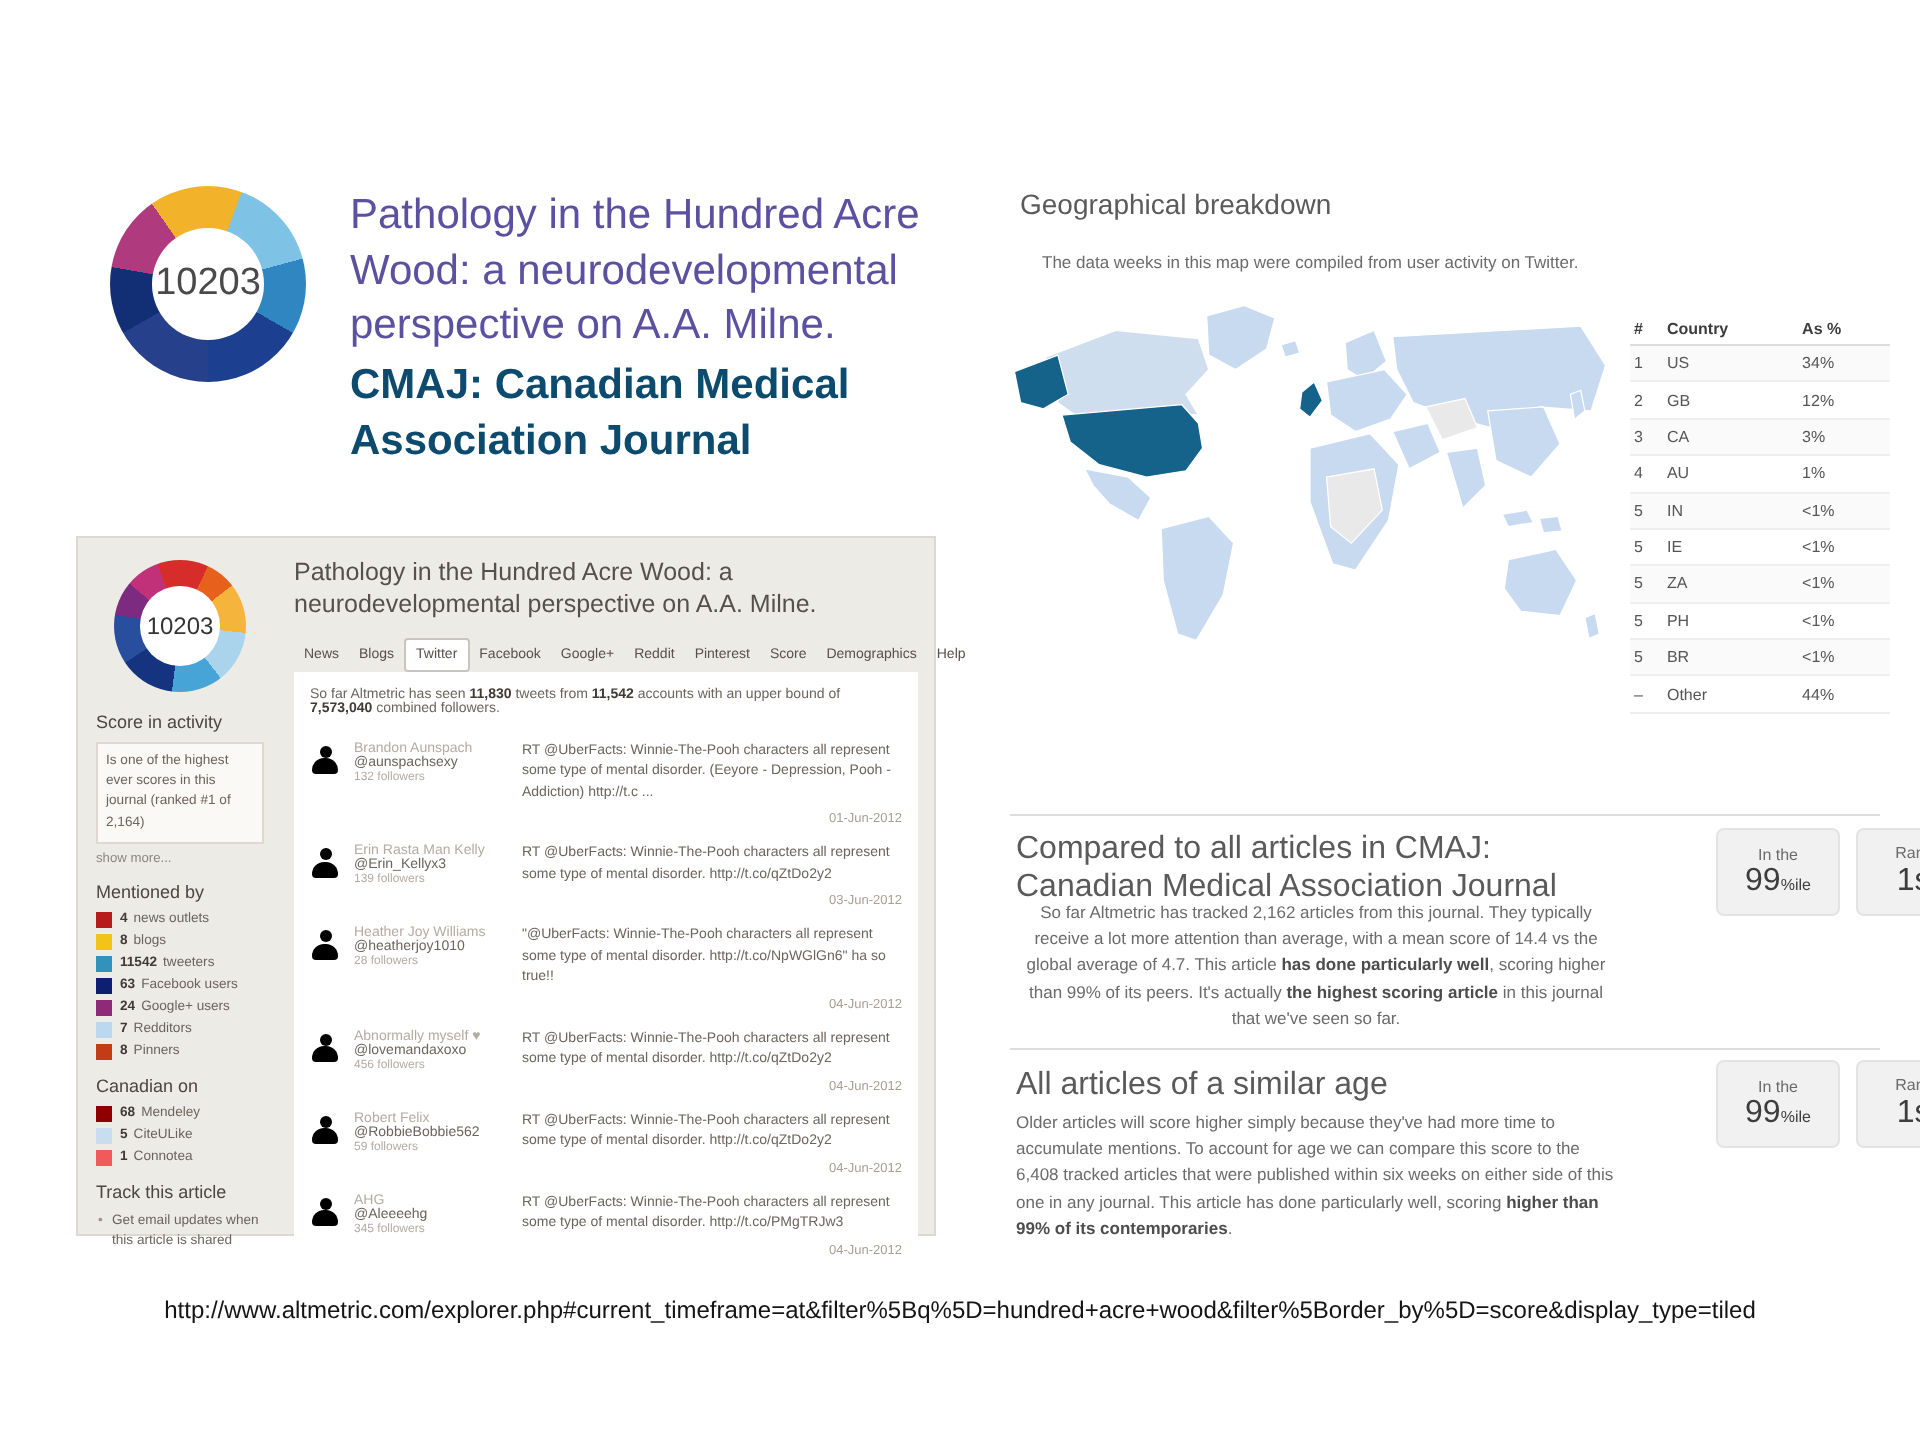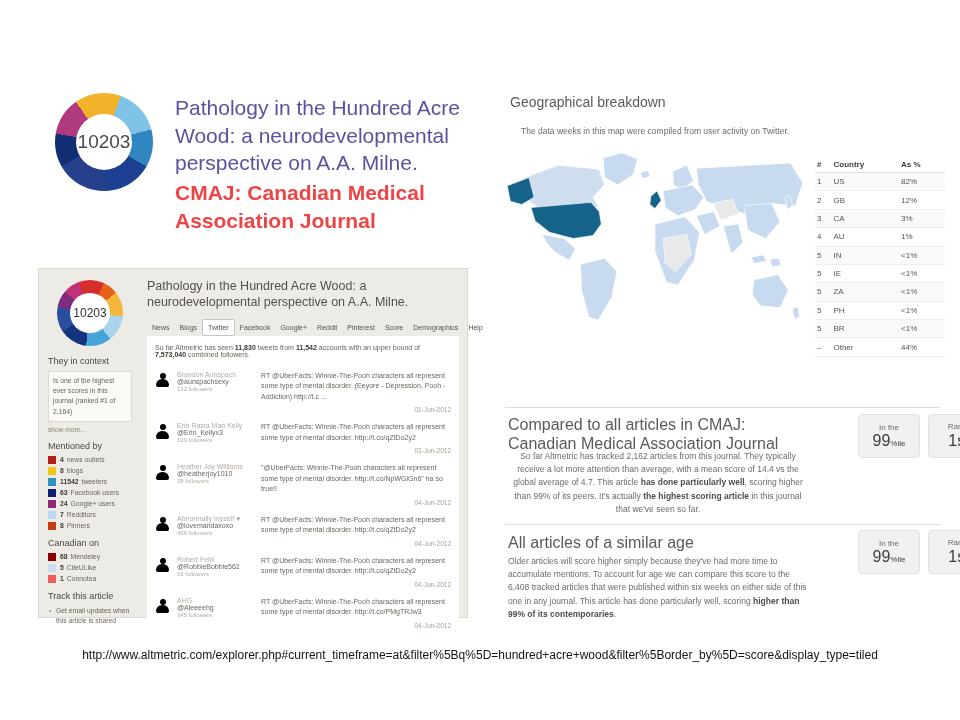--- a/index.html
+++ b/index.html
@@ -8,21 +8,21 @@
 
   
   .hero-donut { position:absolute; left:55px; top:93px; width:98px; height:98px; border-radius:50%;
     background:conic-gradient(from -35deg, #f2b32a 0deg 55deg, #7ec3e6 55deg 110deg, #2f86c0 110deg 155deg,
       #1c3f90 155deg 215deg, #27408b 215deg 275deg, #122e74 275deg 315deg, #b03a7e 315deg 360deg);
     display:flex; align-items:center; justify-content:center; }
   .hero-donut .hole { width:57%; height:57%; background:#fff; border-radius:50%; display:flex;
     align-items:center; justify-content:center; font-size:19px; color:#4a4a4a; }
   .hero-title { position:absolute; left:175px; top:94px; width:295px; font-size:21px; line-height:1.32;
     color:#5c51a0; }
-  .hero-title .journal { display:block; font-weight:bold; color:#ef4444; margin-top:2px; }
+  .hero-title .journal { display:block; font-weight:bold; color:#0c4a6e; margin-top:2px; }
 
   
   .widget { position:absolute; left:38px; top:268px; width:430px; height:350px; background:#edebe6;
     border:1px solid #dcd9d2; }
   .wsb { position:absolute; left:0; top:0; bottom:0; width:100px; padding:9px 7px 0 9px; }
   .sm-donut { width:66px; height:66px; margin:2px auto 10px auto; border-radius:50%;
     background:conic-gradient(from -20deg, #d62d2a 0deg 45deg, #e8611c 45deg 72deg, #f5b53d 72deg 116deg,
       #a9d4eb 116deg 162deg, #46a4d7 162deg 207deg, #16337f 207deg 256deg, #2a4e9e 256deg 300deg,
       #7c2b80 300deg 330deg, #c03179 330deg 360deg);
     display:flex; align-items:center; justify-content:center; }
@@ -109,21 +109,21 @@
   <div class="hero-title">
     <span>Pathology in the Hundred Acre Wood: a neurodevelopmental perspective on A.A. Milne.</span>
     <span class="journal">CMAJ: Canadian Medical Association Journal</span>
   </div>
 
   <div class="widget">
     <aside class="wsb">
       <div class="sm-donut">
         <div class="hole">10203</div>
       </div>
-      <h3>They in context</h3>
+      <h3>Score in activity</h3>
       <div class="ctx-box">Is one of the highest ever scores in this journal (ranked #1 of 2,164)</div>
       <div class="show-more">show more...</div>
 
       <h3>Mentioned by</h3>
       <ul class="legend">
         <li>
             <span class="sq" style="background-color: rgb(183, 28, 28);"></span>
             <b>4</b>
             <span>news outlets</span>
           </li>
@@ -332,21 +332,21 @@
       <tr>
         <th>#</th>
         <th>Country</th>
         <th class="c-pct">As %</th>
       </tr>
     </thead>
     <tbody>
       <tr>
           <td>1</td>
           <td>US</td>
-          <td class="c-pct">82%</td>
+          <td class="c-pct">34%</td>
         </tr>
       <tr>
           <td>2</td>
           <td>GB</td>
           <td class="c-pct">12%</td>
         </tr>
       <tr>
           <td>3</td>
           <td>CA</td>
           <td class="c-pct">3%</td>

